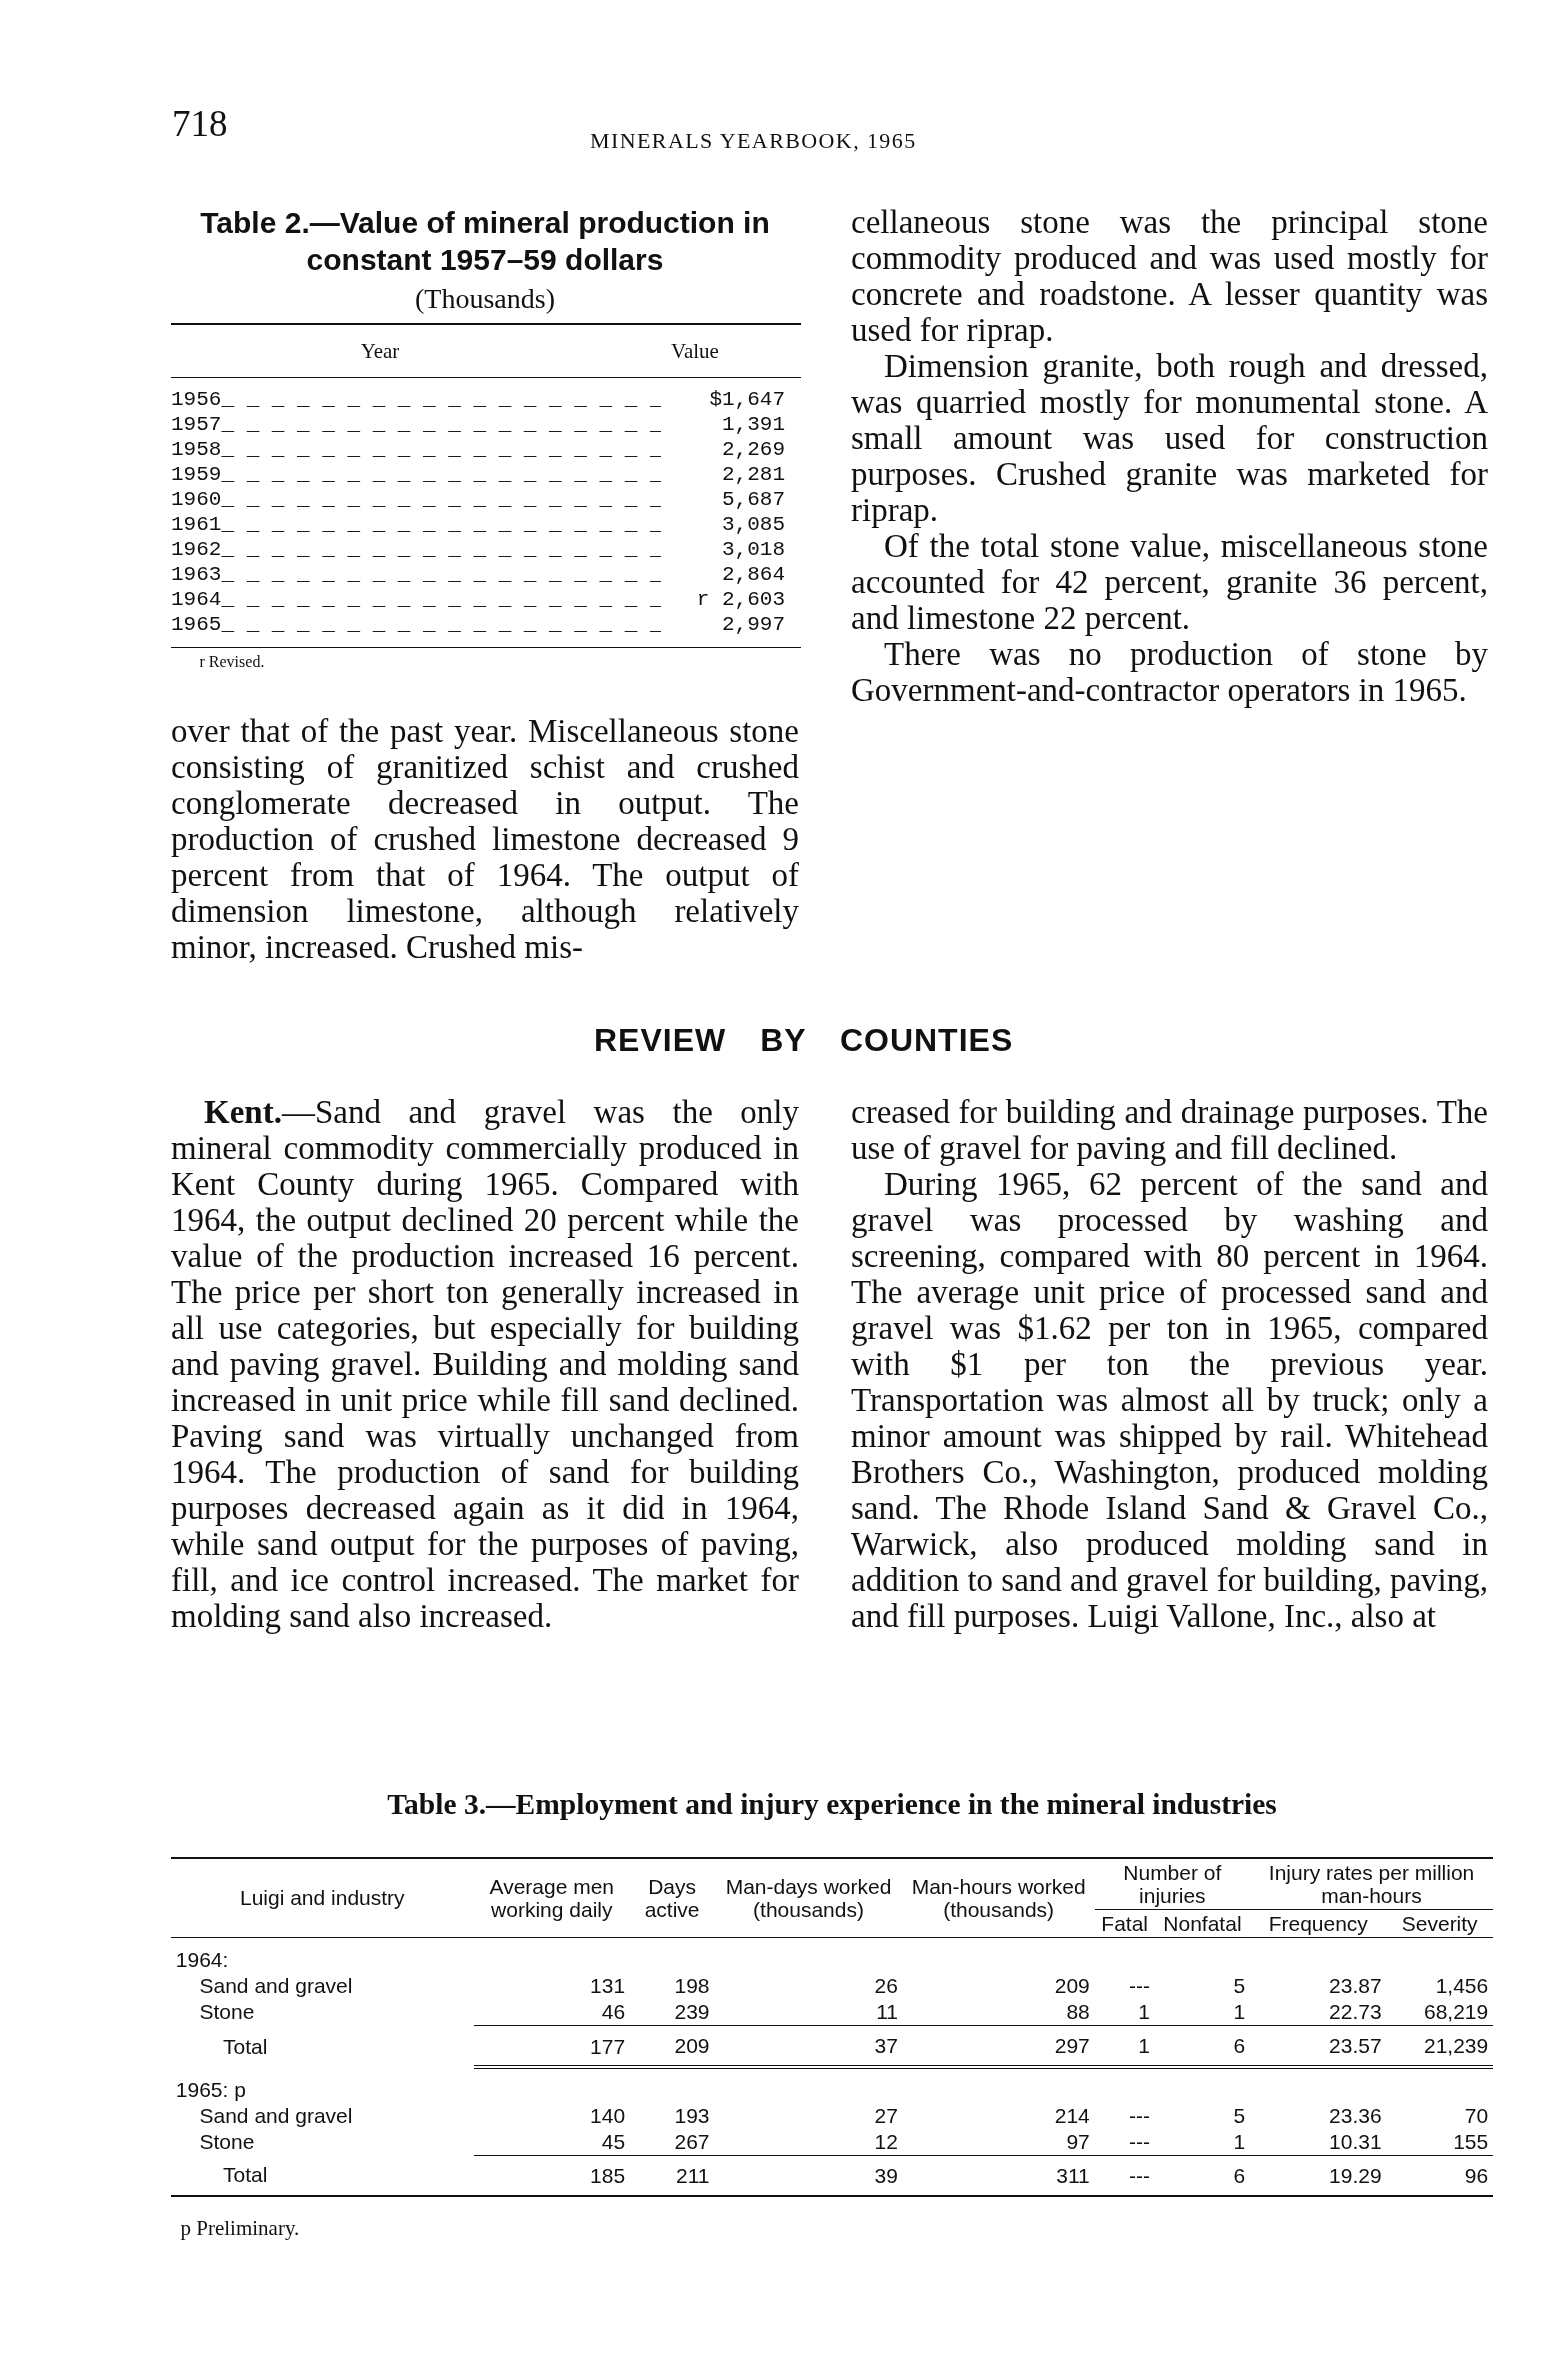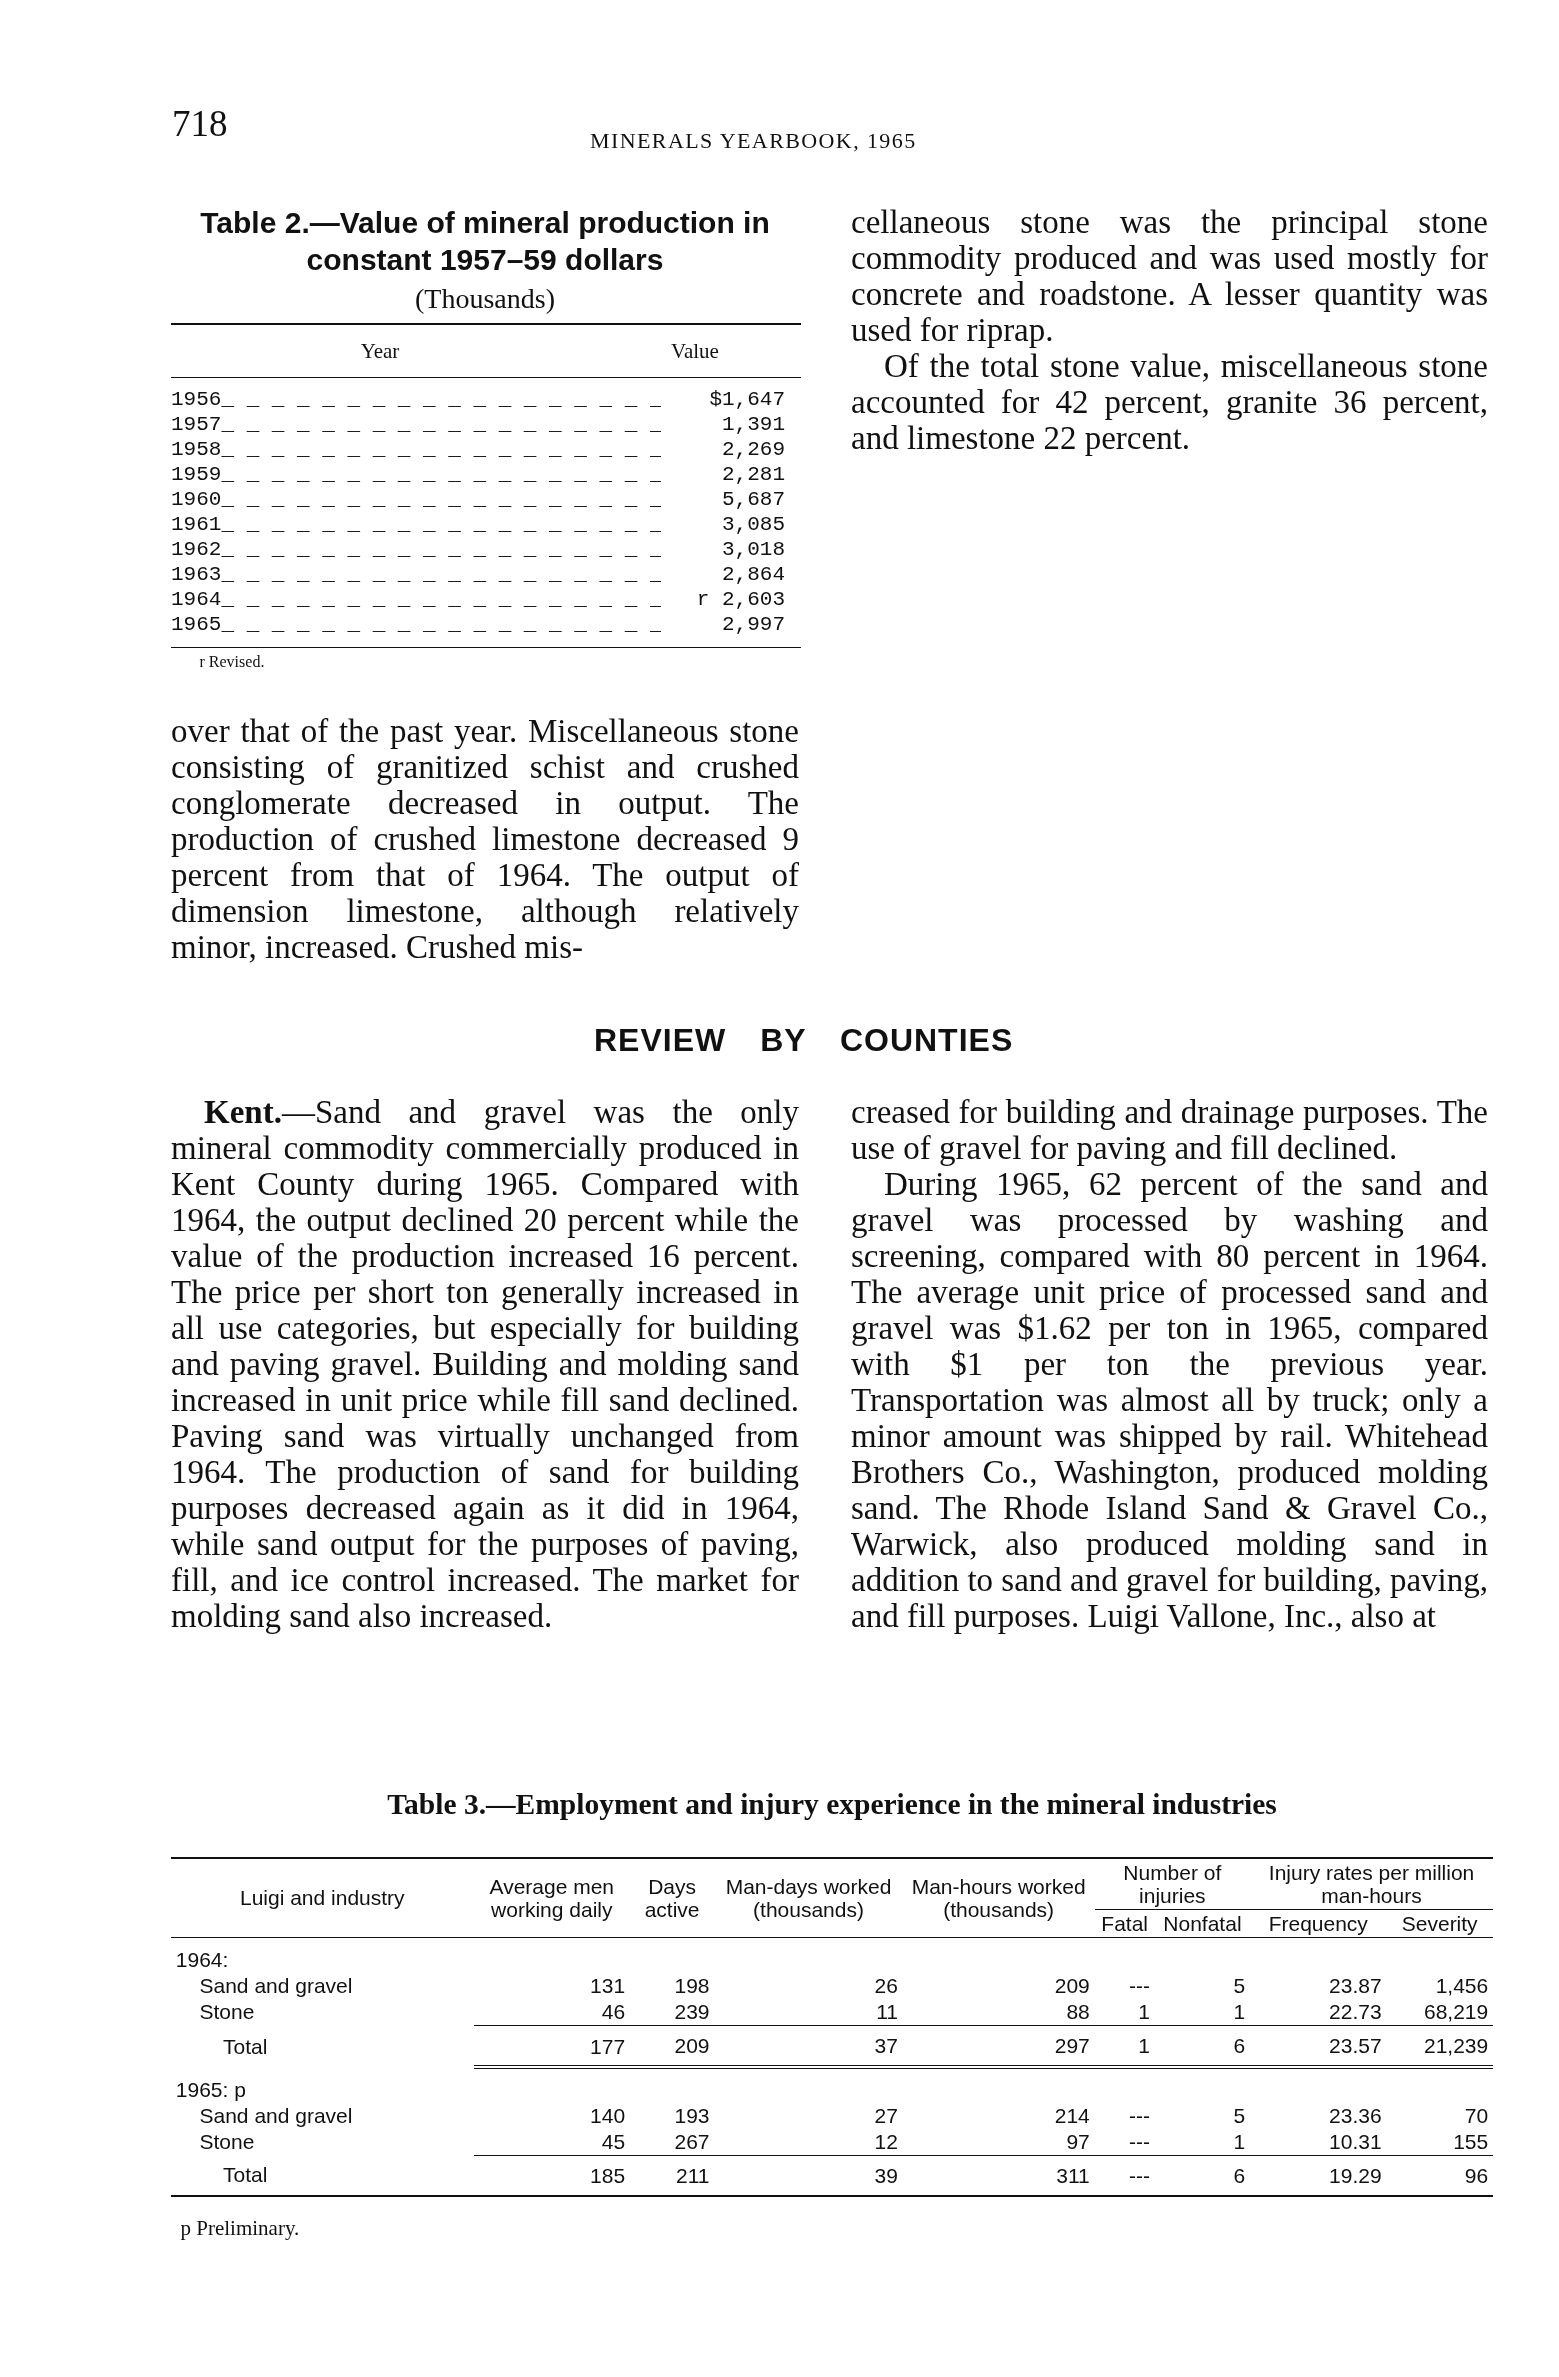--- a/index.html
+++ b/index.html
@@ -98,21 +98,23 @@
     </div>
   <div class="rule" style="margin-top:10.5px;border-top-width:1.4px"></div>
   <div class="foot">r Revised.</div>
 </div>
 
 <div class="abs col colL1">
   <p class="noind">over that of the past year. Miscellaneous stone consisting of granitized schist and crushed conglomerate decreased in output. The production of crushed limestone decreased 9 percent from that of 1964. The output of dimension limestone, although relatively minor, increased. Crushed mis-</p>
 </div>
 <div class="abs col colR1">
   <p class="noind">cellaneous stone was the principal stone commodity produced and was used mostly for concrete and roadstone. A lesser quantity was used for riprap.</p>
+  <p>Dimension granite, both rough and dressed, was quarried mostly for monumental stone. A small amount was used for construction purposes. Crushed granite was marketed for riprap.</p>
   <p>Of the total stone value, miscellaneous stone accounted for 42 percent, granite 36 percent, and limestone 22 percent.</p>
+  <p>There was no production of stone by Government-and-contractor operators in 1965.</p>
 </div>
 
 <div class="abs section">REVIEW BY COUNTIES</div>
 
 <div class="abs col colL2">
   <p><b>Kent.</b><span>—Sand and gravel was the only mineral commodity commercially produced in Kent County during 1965. Compared with 1964, the output declined 20 percent while the value of the production increased 16 percent. The price per short ton generally increased in all use categories, but especially for building and paving gravel. Building and molding sand increased in unit price while fill sand declined. Paving sand was virtually unchanged from 1964. The production of sand for building purposes decreased again as it did in 1964, while sand output for the purposes of paving, fill, and ice control increased. The market for molding sand also increased.</span></p>
 </div>
 <div class="abs col colR2">
   <p class="noind">creased for building and drainage purposes. The use of gravel for paving and fill declined.</p>
   <p>During 1965, 62 percent of the sand and gravel was processed by washing and screening, compared with 80 percent in 1964. The average unit price of processed sand and gravel was $1.62 per ton in 1965, compared with $1 per ton the previous year. Transportation was almost all by truck; only a minor amount was shipped by rail. Whitehead Brothers Co., Washington, produced molding sand. The Rhode Island Sand &amp; Gravel Co., Warwick, also produced molding sand in addition to sand and gravel for building, paving, and fill purposes. Luigi Vallone, Inc., also at</p>

